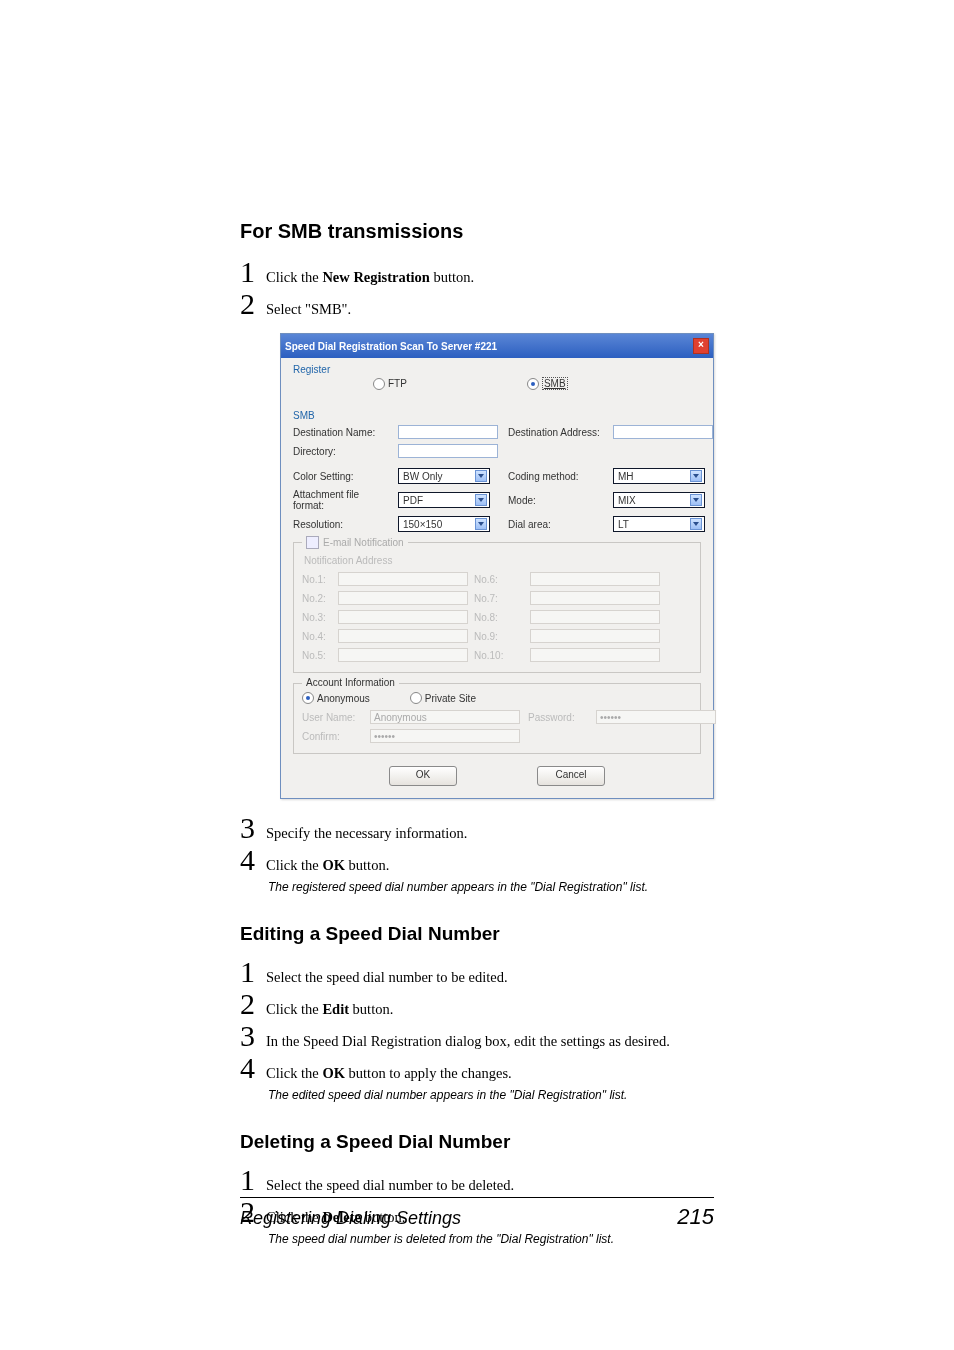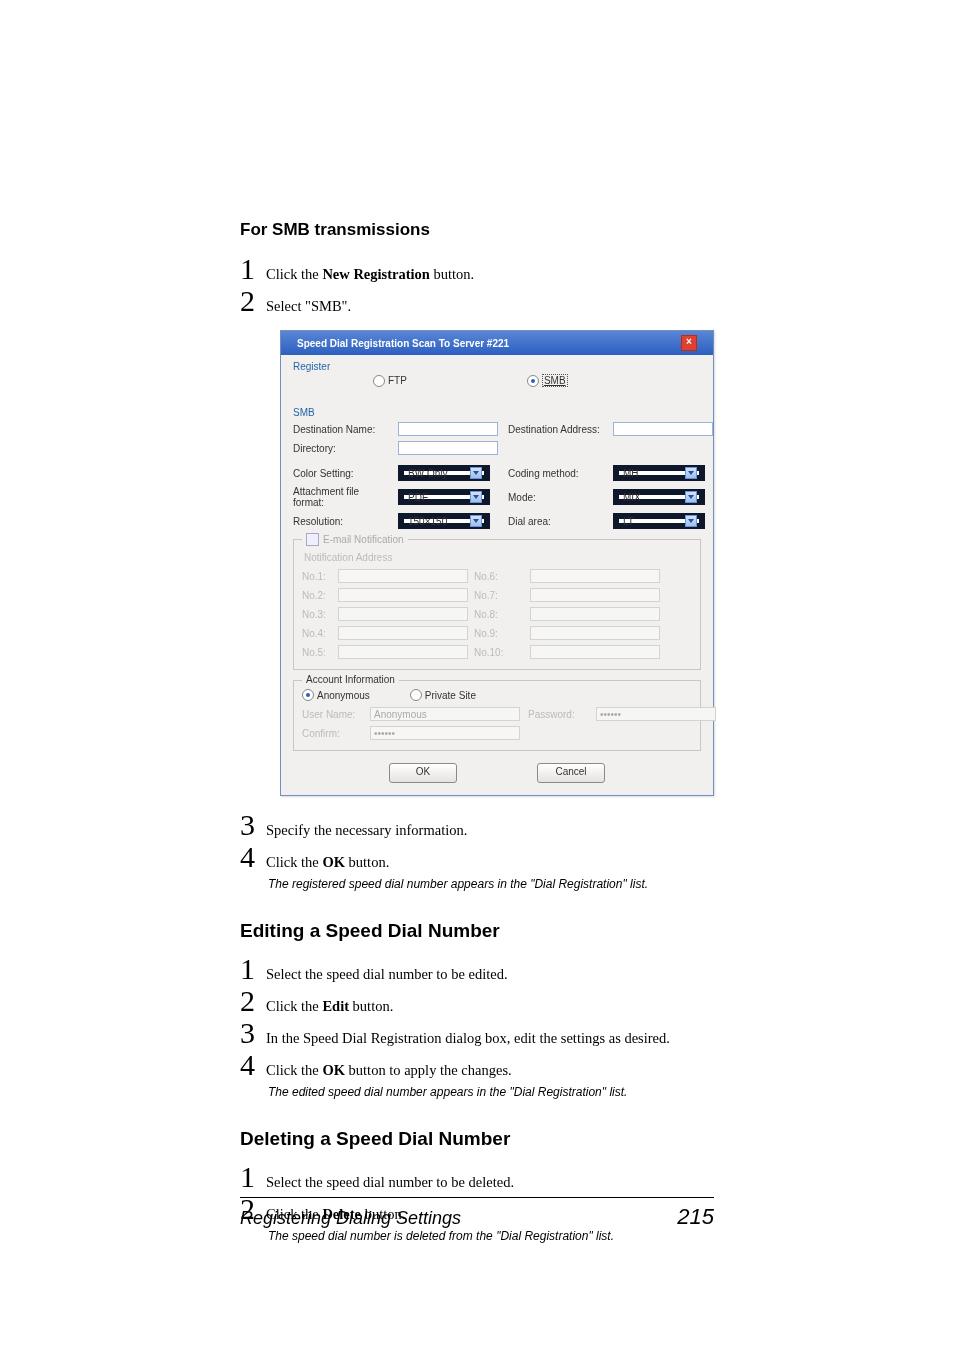--- a/index.html
+++ b/index.html
@@ -11,21 +11,21 @@
     width: 954px;
   }
   .page {
     width: 954px;
     height: 1350px;
     position: relative;
     box-sizing: border-box;
     padding: 220px 240px 0 240px;
   }
   .h-smb {
-    font-size: 17px;
+    font-size: 20px;
     font-weight: bold;
     margin: 0 0 14px 0;
   }
   .steps {
     margin: 0 0 14px 0;
   }
   .step-row {
     display: flex;
     align-items: baseline;
     gap: 8px;
@@ -61,21 +61,21 @@
     border: 1px solid #6f8fbf;
     box-shadow: 1px 1px 2px rgba(0,0,0,0.15);
     font-size: 10px;
     color: #333;
   }
   .dlg-title {
     background: linear-gradient(#5a86d6, #2c5fc0);
     color: #fff;
     font-size: 10px;
     font-weight: bold;
-    padding: 4px 16px;
+    padding: 4px 4px;
     display: flex;
     align-items: center;
     justify-content: space-between;
   }
   .dlg-close {
     width: 14px;
     height: 14px;
     background: #e04030;
     border: 1px solid #b03020;
     color: #fff;
@@ -144,21 +144,21 @@
     border: 1px solid #9cb3d6;
     background: #fff;
     height: 14px;
     width: 100%;
     box-sizing: border-box;
   }
   .selbx {
     display: inline-flex;
     align-items: center;
     justify-content: space-between;
-    border: 6px solid #0f172a;
+    border: 1px solid #0f172a;
     background: #fff;
     height: 16px;
     width: 92px;
     padding: 0 2px 0 4px;
     box-sizing: border-box;
   }
   .selbx .arr {
     width: 12px;
     height: 12px;
     background: linear-gradient(#cfe3ff, #9dbff5);

